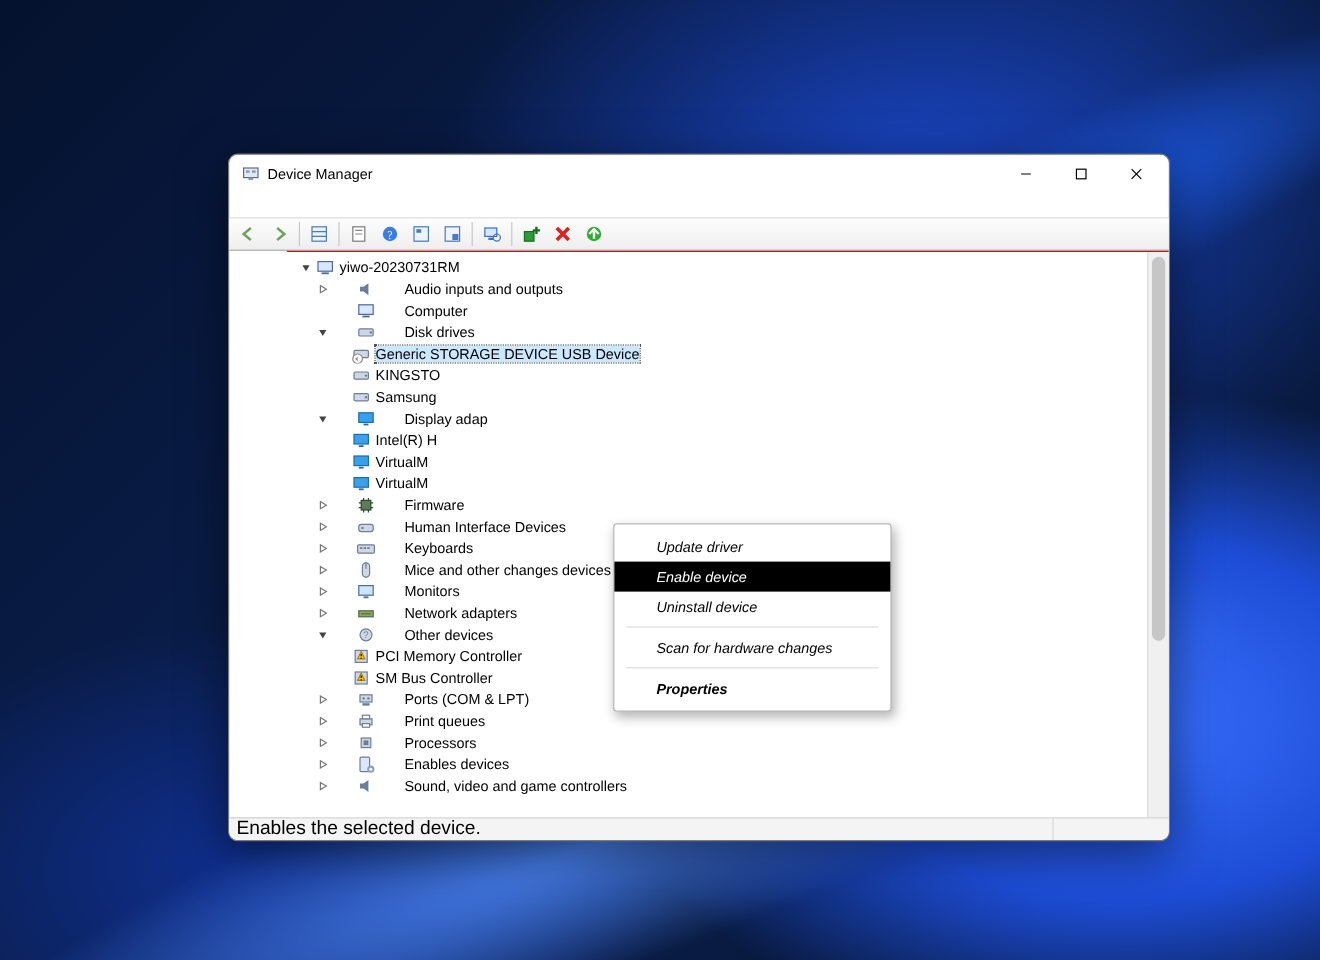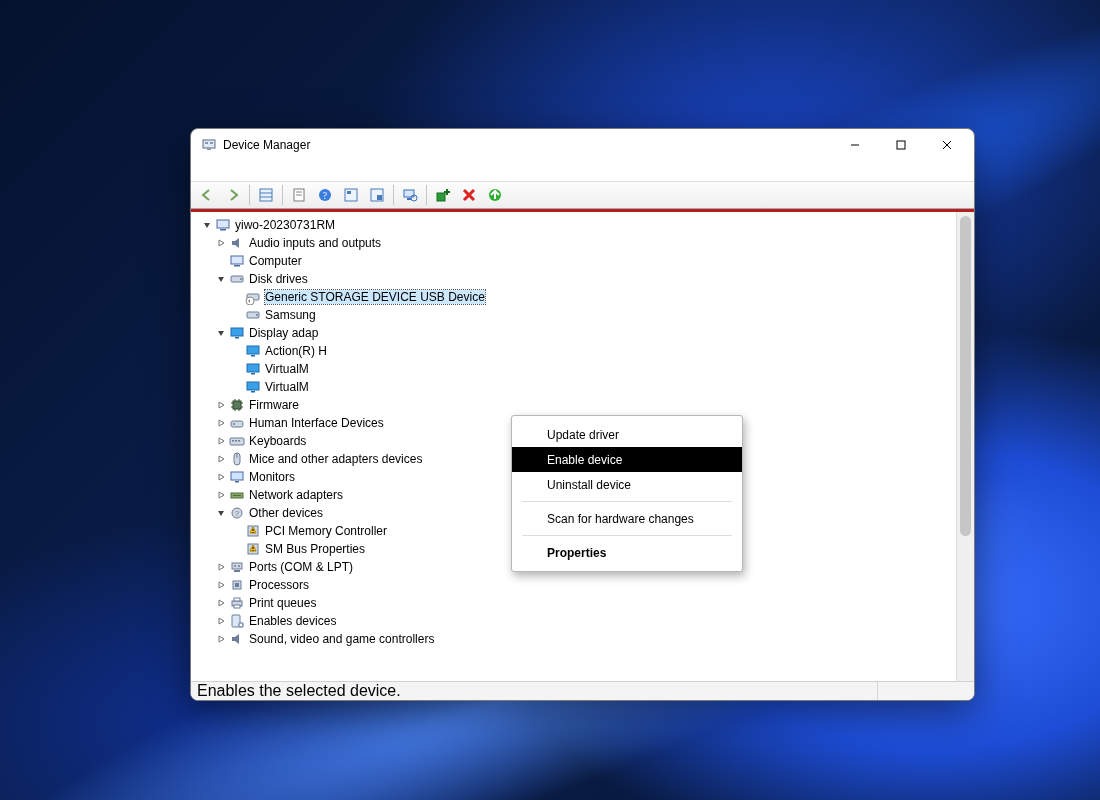--- a/index.html
+++ b/index.html
@@ -32,33 +32,33 @@
   .menubar { height:20px; display:flex; align-items:center; gap:14px; padding:0 8px; }
   .menubar span { cursor:default;margin-top:36px; }
 
   .toolbar { height:26px; border-top:1px solid #ddd; border-bottom:1px solid #a9a9a9;
     background:linear-gradient(#fdfdfd,#eee); display:flex; align-items:center; padding:0 4px; gap:2px; }
   .tb { width:22px; height:22px; display:flex; align-items:center; justify-content:center;
     border:1px solid transparent; border-radius:2px; }
   .tb svg { width:16px; height:16px; }
   .tsep{ width:1px; height:20px; background:#c7c7c7; margin:0 2px; }
 
-  .client { flex:1; display:flex; min-height:0; border-top:3px solid #b91c1c; }
+  .client { flex:1; display:flex; min-height:0; border-top:1px solid #b91c1c;margin-left:48px; }
   .tree { flex:1; overflow:hidden; background:#fff; position:relative; padding:4px 0; }
   .vscroll { width:17px; background:#f0f0f0; border-left:1px solid #dcdcdc; position:relative; }
   .thumb { position:absolute; left:3px; right:3px; top:4px; height:320px; background:#c6c6c6; border-radius:6px; }
 
   .row { display:flex; align-items:center; height:18px; white-space:nowrap; }
   .exp { width:12px; height:12px; display:flex; align-items:center; justify-content:center; margin-right:2px; }
   .exp svg{ width:8px; height:8px; }
   .ic { width:16px; height:16px; display:flex; align-items:center; justify-content:center; margin-right:4px; flex:0 0 16px; }
   .ic svg{ width:16px; height:16px; }
   .lbl { }
   .sel { background:#cce8ff; outline:1px dotted #555; }
-  .pad0{ padding-left:10px;} .pad1{ padding-left:24px;} .pad2{ padding-left:40px;}
+  .pad0{ padding-left:10px;} .pad1{ padding-left:24px;gap:20px;} .pad2{ padding-left:40px;}
 
   .status { height:18px; border-top:1px solid #d0d0d0; background:#f4f4f4; display:flex; align-items:center; padding:0 6px; font-size:16px; color:#000; }
   .status .cell2 { margin-left:auto; width:90px; border-left:1px solid #d8d8d8; height:100%; }
 
   
   .ctx { position:absolute; background:#fff; border:1px solid #b7b7b7; border-radius:3px;
     box-shadow:2px 4px 10px rgba(0,0,0,.3); padding:6px 0; }
   .ctx .item { height:25px; display:flex; align-items:center; padding:0 22px 0 35px; cursor:default; }
   .ctx .item.hi { background:#000000; color:#fff; }
   .ctx .sep { height:1px; background:#ddd; margin:4px 10px; }
@@ -247,20 +247,30 @@
           <span class="lbl sel">Generic STORAGE DEVICE USB Device</span>
         </div>
         <div class="row pad2">
           <span class="exp"></span>
           <span class="ic">
             <svg viewBox="0 0 16 16">
               <rect x="2" y="5" width="12" height="6" rx="1" fill="#cfd7e2" stroke="#6b7d99"></rect>
               <circle cx="12" cy="8" r="1" fill="#6b7d99"></circle>
             </svg>
           </span>
+          <span class="lbl">KINGSTO</span>
+        </div>
+        <div class="row pad2">
+          <span class="exp"></span>
+          <span class="ic">
+            <svg viewBox="0 0 16 16">
+              <rect x="2" y="5" width="12" height="6" rx="1" fill="#cfd7e2" stroke="#6b7d99"></rect>
+              <circle cx="12" cy="8" r="1" fill="#6b7d99"></circle>
+            </svg>
+          </span>
           <span class="lbl">Samsung</span>
         </div>
         <div class="row pad1">
           <span class="exp">
             <svg viewBox="0 0 8 8">
               <path d="M1 2 L7 2 L4 7 Z" fill="#444"></path>
             </svg>
           </span>
           <span class="ic">
             <svg viewBox="0 0 16 16">
@@ -271,21 +281,21 @@
           <span class="lbl">Display adap</span>
         </div>
         <div class="row pad2">
           <span class="exp"></span>
           <span class="ic">
             <svg viewBox="0 0 16 16">
               <rect x="2" y="3" width="12" height="8" fill="#3aa0e8" stroke="#1a6bb0"></rect>
               <rect x="6" y="12" width="4" height="1.5" fill="#1a6bb0"></rect>
             </svg>
           </span>
-          <span class="lbl">Action(R) H</span>
+          <span class="lbl">Intel(R) H</span>
         </div>
         <div class="row pad2">
           <span class="exp"></span>
           <span class="ic">
             <svg viewBox="0 0 16 16">
               <rect x="2" y="3" width="12" height="8" fill="#3aa0e8" stroke="#1a6bb0"></rect>
               <rect x="6" y="12" width="4" height="1.5" fill="#1a6bb0"></rect>
             </svg>
           </span>
           <span class="lbl">VirtualM</span>
@@ -349,21 +359,21 @@
             <svg viewBox="0 0 8 8">
               <path d="M2 1 L7 4 L2 7 Z" fill="none" stroke="#777"></path>
             </svg>
           </span>
           <span class="ic">
             <svg viewBox="0 0 16 16">
               <rect x="5" y="2" width="6" height="12" rx="3" fill="#d2d8e2" stroke="#6b7d99"></rect>
               <line x1="8" y1="2" x2="8" y2="7" stroke="#6b7d99"></line>
             </svg>
           </span>
-          <span class="lbl">Mice and other adapters devices</span>
+          <span class="lbl">Mice and other changes devices</span>
         </div>
         <div class="row pad1">
           <span class="exp">
             <svg viewBox="0 0 8 8">
               <path d="M2 1 L7 4 L2 7 Z" fill="none" stroke="#777"></path>
             </svg>
           </span>
           <span class="ic">
             <svg viewBox="0 0 16 16">
               <rect x="2" y="3" width="12" height="8" fill="#cfe4ff" stroke="#4a6aa0"></rect>
@@ -415,21 +425,21 @@
         <div class="row pad2">
           <span class="exp"></span>
           <span class="ic">
             <svg viewBox="0 0 16 16">
               <rect x="3" y="3" width="10" height="10" fill="#d2d8e2" stroke="#6b7d99"></rect>
               <path d="M8 4 l3 6 h-6 z" fill="#ffcc00" stroke="#b08000"></path>
               <rect x="7.5" y="6" width="1" height="2" fill="#000"></rect>
               <rect x="7.5" y="9" width="1" height="1" fill="#000"></rect>
             </svg>
           </span>
-          <span class="lbl">SM Bus Properties</span>
+          <span class="lbl">SM Bus Controller</span>
         </div>
         <div class="row pad1">
           <span class="exp">
             <svg viewBox="0 0 8 8">
               <path d="M2 1 L7 4 L2 7 Z" fill="none" stroke="#777"></path>
             </svg>
           </span>
           <span class="ic">
             <svg viewBox="0 0 16 16">
               <rect x="3" y="4" width="10" height="6" fill="#cfd7e2" stroke="#6b7d99"></rect>
@@ -441,40 +451,40 @@
           <span class="lbl">Ports (COM &amp; LPT)</span>
         </div>
         <div class="row pad1">
           <span class="exp">
             <svg viewBox="0 0 8 8">
               <path d="M2 1 L7 4 L2 7 Z" fill="none" stroke="#777"></path>
             </svg>
           </span>
           <span class="ic">
             <svg viewBox="0 0 16 16">
-              <rect x="4" y="4" width="8" height="8" fill="#cfd7e2" stroke="#6b7d99"></rect>
-              <rect x="6" y="6" width="4" height="4" fill="#6b7d99"></rect>
-            </svg>
-          </span>
-          <span class="lbl">Processors</span>
-        </div>
-        <div class="row pad1">
-          <span class="exp">
-            <svg viewBox="0 0 8 8">
-              <path d="M2 1 L7 4 L2 7 Z" fill="none" stroke="#777"></path>
-            </svg>
-          </span>
-          <span class="ic">
-            <svg viewBox="0 0 16 16">
               <rect x="3" y="6" width="10" height="5" fill="#cfd7e2" stroke="#6b7d99"></rect>
               <rect x="5" y="3" width="6" height="3" fill="#fff" stroke="#6b7d99"></rect>
               <rect x="5" y="10" width="6" height="3" fill="#fff" stroke="#6b7d99"></rect>
             </svg>
           </span>
           <span class="lbl">Print queues</span>
+        </div>
+        <div class="row pad1">
+          <span class="exp">
+            <svg viewBox="0 0 8 8">
+              <path d="M2 1 L7 4 L2 7 Z" fill="none" stroke="#777"></path>
+            </svg>
+          </span>
+          <span class="ic">
+            <svg viewBox="0 0 16 16">
+              <rect x="4" y="4" width="8" height="8" fill="#cfd7e2" stroke="#6b7d99"></rect>
+              <rect x="6" y="6" width="4" height="4" fill="#6b7d99"></rect>
+            </svg>
+          </span>
+          <span class="lbl">Processors</span>
         </div>
         <div class="row pad1">
           <span class="exp">
             <svg viewBox="0 0 8 8">
               <path d="M2 1 L7 4 L2 7 Z" fill="none" stroke="#777"></path>
             </svg>
           </span>
           <span class="ic">
             <svg viewBox="0 0 16 16">
               <rect x="3" y="2" width="8" height="12" rx="1" fill="#dce6f5" stroke="#6b7d99"></rect>
@@ -501,21 +511,21 @@
     <div class="vscroll">
       <div class="thumb"></div>
     </div>
   </div>
 
   <div class="status">
     <span>Enables the selected device.</span>
     <span class="cell2"></span>
   </div>
 
-  <div class="ctx" id="ctx" style="left: 320px; top: 286px; width: 230px;">
+  <div class="ctx" id="ctx" style="left: 320px; top: 307px; width: 230px; font-style: italic;">
       <div class="item">Update driver</div>
       <div class="item hi">Enable device</div>
       <div class="item">Uninstall device</div>
       <div class="sep"></div>
       <div class="item">Scan for hardware changes</div>
       <div class="sep"></div>
       <div class="item bold">Properties</div>
     </div>
 </div>
 

